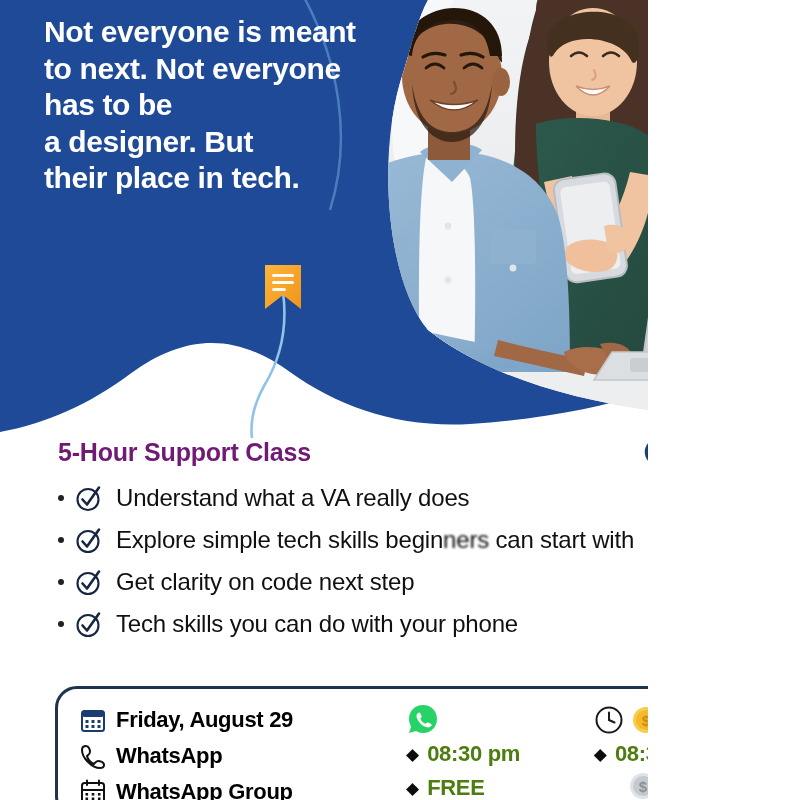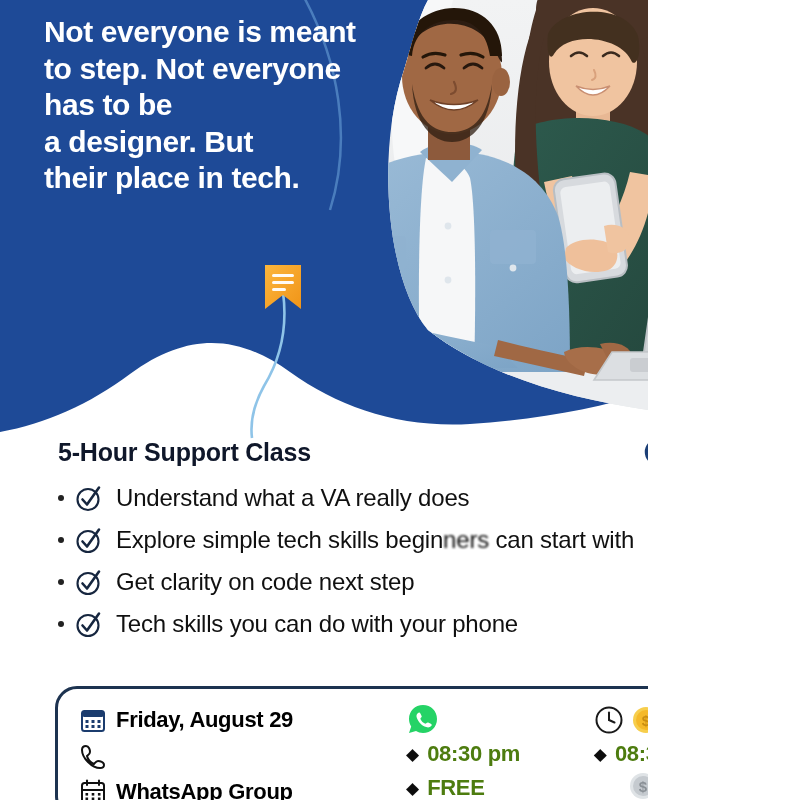--- a/index.html
+++ b/index.html
@@ -28,21 +28,21 @@
   .headline span{display:block;white-space:nowrap;}
 
   
   .chat-icon{position:absolute;left:746px;top:6px;width:48px;height:44px;z-index:7;}
   .bookmark-icon{position:absolute;left:262px;top:262px;width:42px;height:54px;z-index:7;}
   .thread{position:absolute;left:250px;top:290px;width:140px;height:150px;z-index:5;}
   .network-icon{position:absolute;left:644px;top:372px;width:122px;height:96px;z-index:7;}
 
   
   .section{position:absolute;left:0;top:430px;width:800px;z-index:8;}
-  .sub-title{margin:0;padding:8px 0 0 58px;color:#0f172a;font-size:25px;font-weight:700;
+  .sub-title{margin:0;padding:8px 0 0 58px;color:#701a75;font-size:25px;font-weight:700;
     letter-spacing:-0.2px;}
   .bullets{list-style:none;margin:14px 0 0 0;padding:0 0 0 58px;}
   .bullets li{display:flex;align-items:center;gap:2px;margin-bottom:8px;height:34px;}
   .dot{display:inline-block;width:6px;height:6px;border-radius:50%;background:#222;
     margin-right:9px;flex:0 0 auto;}
   .check{flex:0 0 auto;width:27px;height:27px;margin-right:12px;}
   .btext{font-size:24px;color:#101010;white-space:nowrap;letter-spacing:-0.2px;}
   .blurred{filter:blur(1.1px);}
 
   
@@ -185,21 +185,21 @@
         <path d="M300,234 L414,221 L418,344 L284,344 Z" fill="#e7e9eb"></path>
         <path d="M244,352 L432,352 L432,380 L226,380 Z" fill="#dcdfe2" stroke="#c3c7ca" stroke-width="1.6"></path>
         <rect x="262" y="358" width="150" height="14" rx="3" fill="#cacdd1"></rect>
         <rect x="292" y="374" width="72" height="4" rx="2" fill="#b9bdc1"></rect>
       </svg>
     </div>
   </div>
 
   <div class="headline">
     <span>Not everyone is meant</span>
-    <span>to step. Not everyone</span>
+    <span>to next. Not everyone</span>
     <span>has to be</span>
     <span>a designer. But</span>
     <span>their place in tech.</span>
   </div>
 
   <div class="chat-icon">
     <svg viewBox="0 0 48 44" xmlns="http://www.w3.org/2000/svg">
       <path d="M5,4 h38 a4,4 0 0 1 4,4 v21 a4,4 0 0 1 -4,4 h-22 l-10,10 v-10 h-6 a4,4 0 0 1 -4,-4 v-21 a4,4 0 0 1 4,-4 z" fill="#4ec55f"></path>
       <circle cx="15" cy="18" r="3.3" fill="#ffffff"></circle>
       <circle cx="25" cy="18" r="3.3" fill="#ffffff"></circle>
@@ -316,20 +316,21 @@
           <span class="tx">Friday, August 29</span>
         </div>
 
         <div class="crow">
           <span class="ic">
             <svg viewBox="0 0 26 26" xmlns="http://www.w3.org/2000/svg">
               <path d="M6,3 C9,3 10,7 10,9 C10,11 8,12 7,13 C8,17 10,19 14,21 C15,20 16,18 18,18 C20,18 24,19 24,22
                        C24,24 22,25 20,25 C12,25 2,15 2,7 C2,5 3,3 6,3 Z" fill="none" stroke="#111111" stroke-width="2" stroke-linejoin="round"></path>
             </svg>
           </span>
+          <span class="tx">WhatsApp</span>
         </div>
 
         <div class="crow">
           <span class="ic">
             <svg viewBox="0 0 26 26" xmlns="http://www.w3.org/2000/svg">
               <rect x="2" y="4" width="22" height="20" rx="2.5" fill="#ffffff" stroke="#111111" stroke-width="2"></rect>
               <line x1="2" y1="11" x2="24" y2="11" stroke="#111111" stroke-width="2"></line>
               <line x1="7" y1="1.5" x2="7" y2="6" stroke="#111111" stroke-width="2" stroke-linecap="round"></line>
               <line x1="19" y1="1.5" x2="19" y2="6" stroke="#111111" stroke-width="2" stroke-linecap="round"></line>
               <g fill="#111111">

